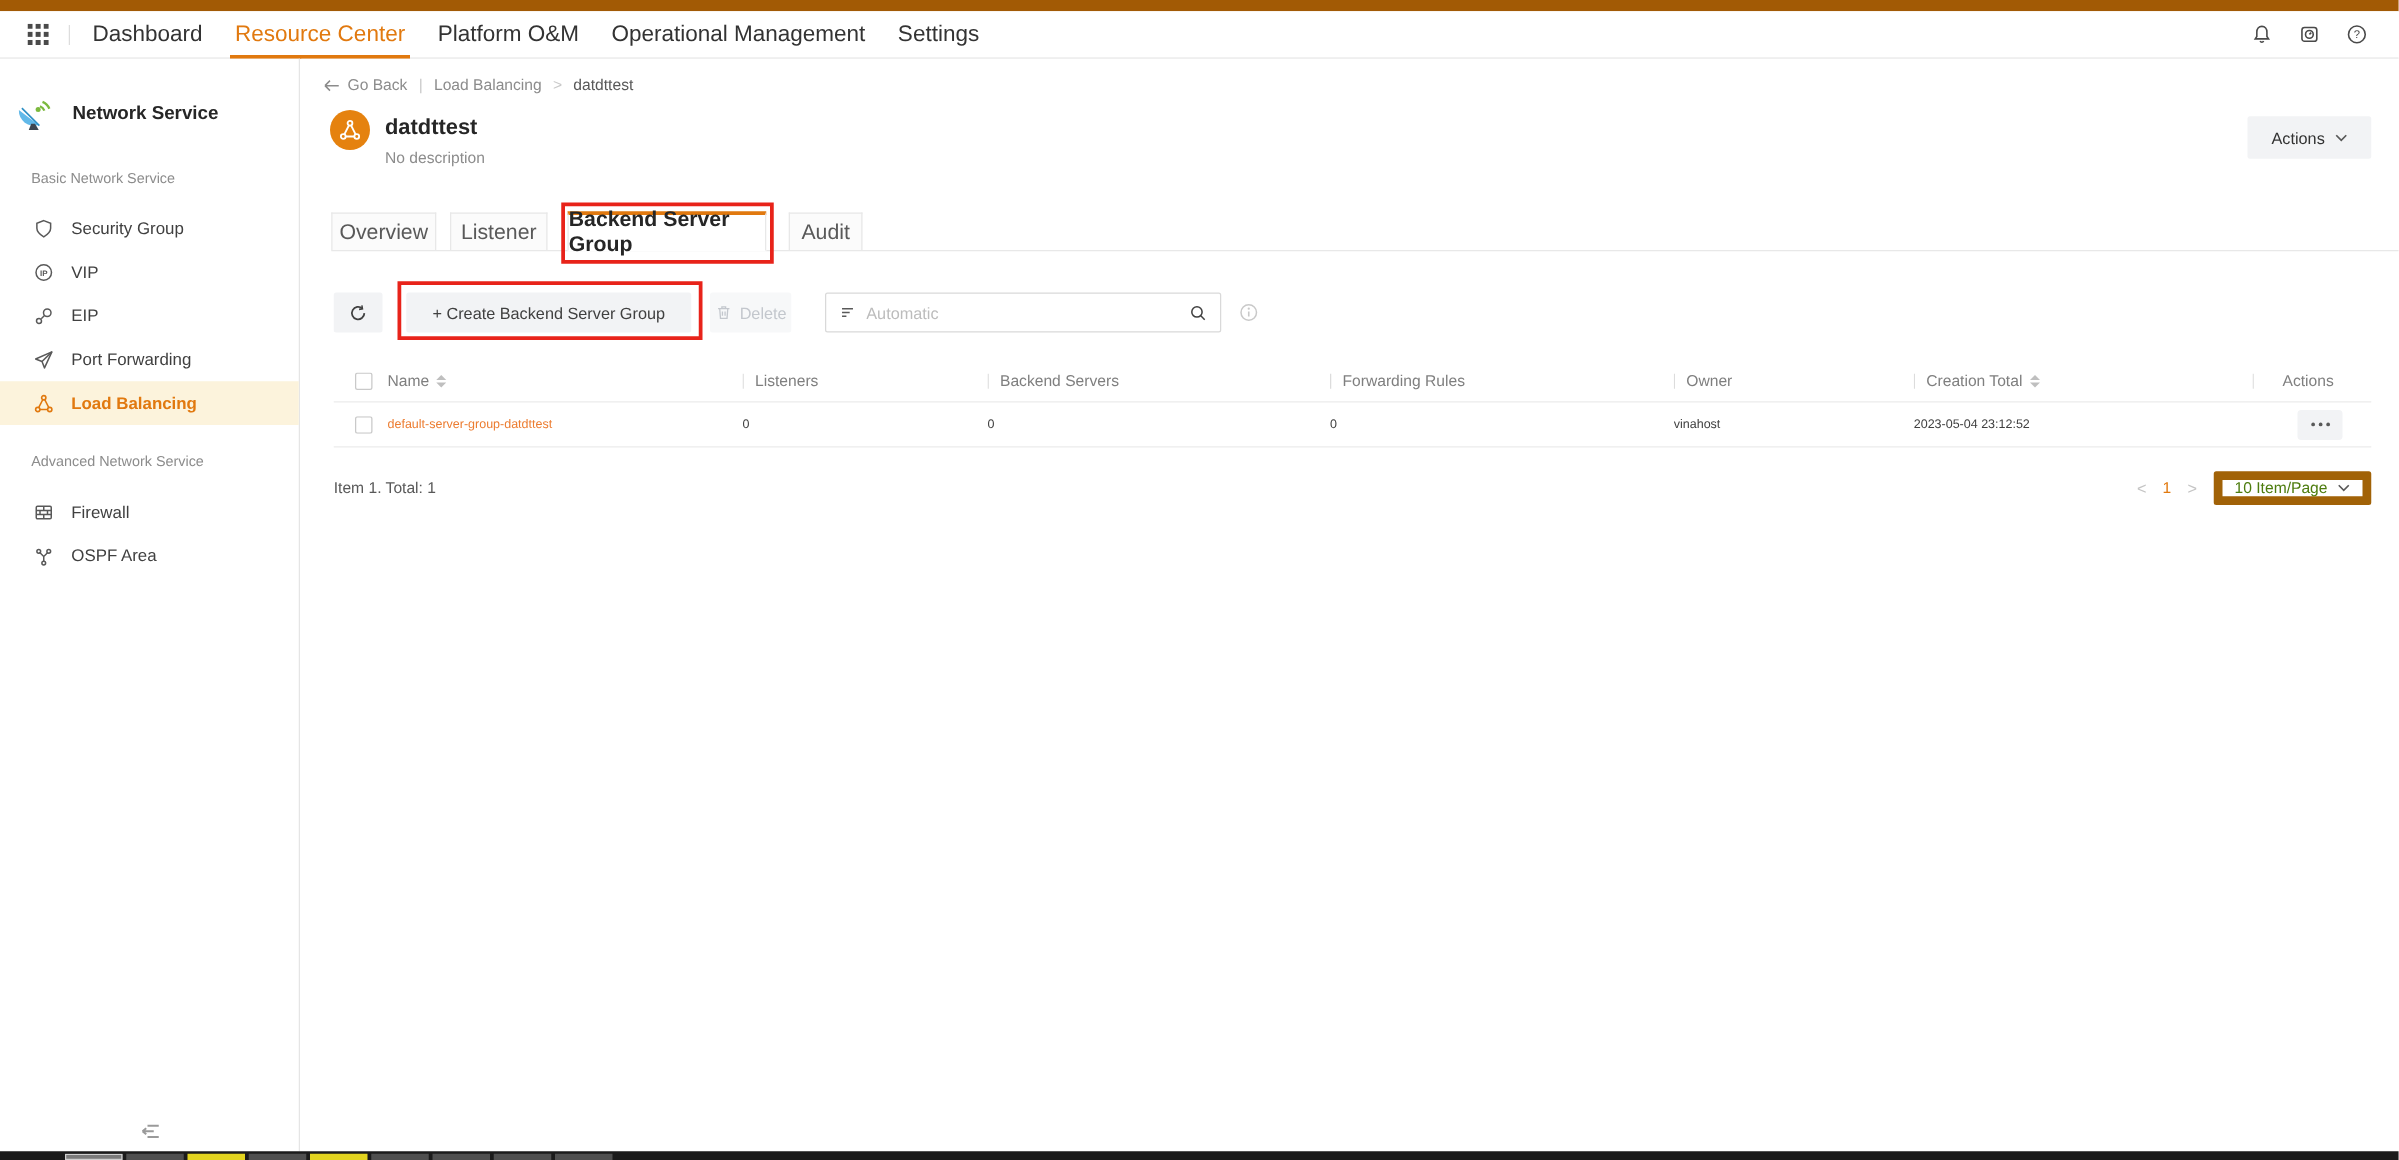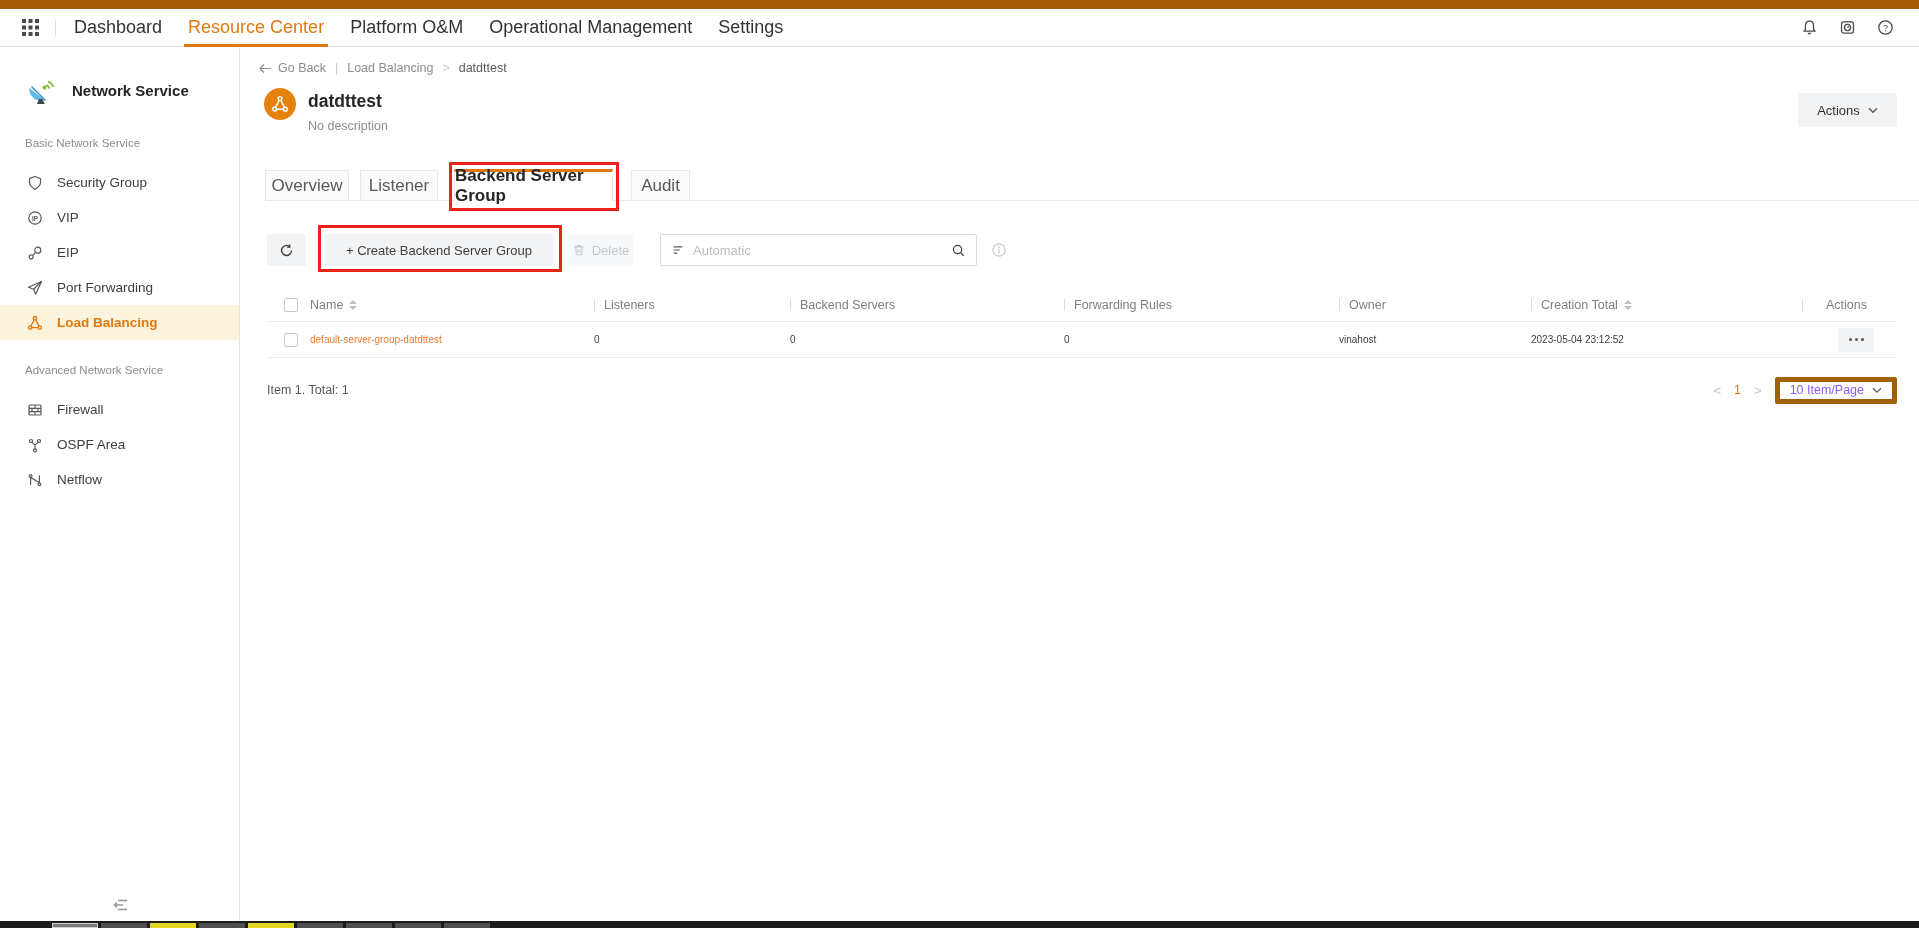--- a/index.html
+++ b/index.html
@@ -13,21 +13,21 @@
   .grid-btn { margin-left:22px; display:flex; cursor:pointer; }
   .nav-divider { width:1px; height:16px; background:#ddd; margin:0 17px 0 16px; }
   .nav-item { height:38px; display:flex; align-items:center; padding:0 1px; margin-right:24px; font-size:18px; color:#333; cursor:pointer; position:relative; white-space:nowrap; }
   .nav-item.active { color:#e1790f; }
   .nav-item.active::after { content:""; position:absolute; left:-3px; right:-3px; bottom:0; height:3px; background:#e1790f; }
   .nav-right { margin-left:auto; display:flex; align-items:center; gap:21px; margin-right:25px; }
   .nav-right .icon-btn { display:flex; cursor:pointer; }
 
   
   .sidebar { position:absolute; top:47px; left:0; width:240px; bottom:7px; background:#fff; border-right:1px solid #e5e5e5; }
-  .logo-row { display:flex; align-items:center; gap:13px; padding:26px 0 0 25px; }
+  .logo-row { display:flex; align-items:center; gap:13px; padding:26px 0 0 11px; }
   .product-title { font-size:15px; font-weight:bold; color:#262626; }
   .section-label { margin:30px 0 16px 25px; font-size:11.5px; color:#8c8c8c; }
   .section-label.second { margin-top:24px; }
   .side-item { height:35px; display:flex; align-items:center; padding-left:27px; gap:14px; font-size:13.5px; color:#404040; cursor:pointer; white-space:nowrap; }
   .side-item .si { display:flex; width:16px; justify-content:center; }
   .side-item.active { background:#fcf3dc; color:#e1790f; font-weight:bold; }
   .collapse-btn { position:absolute; bottom:8px; left:50%; transform:translateX(-50%); cursor:pointer; display:flex; }
 
   
   .main { position:absolute; left:241px; top:47px; right:0; bottom:7px; background:#fff; }
@@ -77,21 +77,21 @@
   .sort .dn { border-top:4px solid #bfbfbf; }
   .link { color:#ec7c30; cursor:pointer; }
   .more-btn { width:36px; height:24px; margin-left:36px; background:#f2f3f5; border-radius:3px; display:flex; align-items:center; justify-content:center; gap:3px; cursor:pointer; }
   .more-btn b { width:3px; height:3px; border-radius:50%; background:#595959; }
 
   
   .list-footer { position:absolute; left:26px; right:22px; top:328px; height:30px; display:flex; align-items:center; font-size:12.5px; color:#595959; }
   .pager { margin-left:auto; display:flex; align-items:center; gap:13px; }
   .pg-arrow { color:#c4c4c4; font-size:13px; cursor:pointer; }
   .pg-num { color:#e1790f; cursor:pointer; }
-  .page-size { height:27px; border:5px solid #a16207; border-radius:2px; background:#fff; display:flex; align-items:center; gap:8px; padding:0 10px; color:#8b5cf6; cursor:pointer; }
+  .page-size { height:27px; border:7px solid #a16207; border-radius:2px; background:#fff; display:flex; align-items:center; gap:8px; padding:0 10px; color:#4d7c0f; cursor:pointer; }
 
   
   .annotation { position:absolute; border:3px solid #e8231a; pointer-events:none; }
   .ann-tab { left:208px; top:115px; width:170px; height:49px; }
   .ann-create { left:77px; top:178px; width:244px; height:47px; }
 
   
   .taskbar { position:absolute; bottom:0; left:0; right:0; height:7px; background:#1b1b1b; display:flex; align-items:flex-start; padding:2px 0 0 52px; gap:3px; }
   .tb-item { width:46px; height:5px; }
   svg { display:block; }
@@ -228,30 +228,20 @@
       <span class="si">
         <svg width="16" height="16" viewBox="0 0 16 16" fill="none" stroke="#595959" stroke-width="1.2">
           <path d="M8 8.2 V12.2 M8 8.2 L4.6 4.8 M8 8.2 L11.4 4.8"></path>
           <circle cx="4" cy="4" r="1.5"></circle>
           <circle cx="12" cy="4" r="1.5"></circle>
           <circle cx="8" cy="13.4" r="1.5"></circle>
         </svg>
       </span>
       <span>OSPF Area</span>
     </div>
-    <div class="side-item">
-      <span class="si">
-        <svg width="16" height="16" viewBox="0 0 16 16" fill="none" stroke="#595959" stroke-width="1.2">
-          <path d="M3.6 13 V5.4 L12.4 10.8 V3.6"></path>
-          <circle cx="3.6" cy="4" r="1.4"></circle>
-          <circle cx="12.4" cy="12.2" r="1.4"></circle>
-        </svg>
-      </span>
-      <span>Netflow</span>
-    </div>
 
     <span class="collapse-btn">
       <svg width="18" height="16" viewBox="0 0 18 16" fill="none" stroke="#9a9a9a" stroke-width="1.6">
         <path d="M7 3.5 H16"></path>
         <path d="M7 8 H16 M7 8 L10 5.6 M7 8 L10 10.4" transform="translate(-4 0)"></path>
         <path d="M7 12.5 H16"></path>
       </svg>
     </span>
   </div>
 

